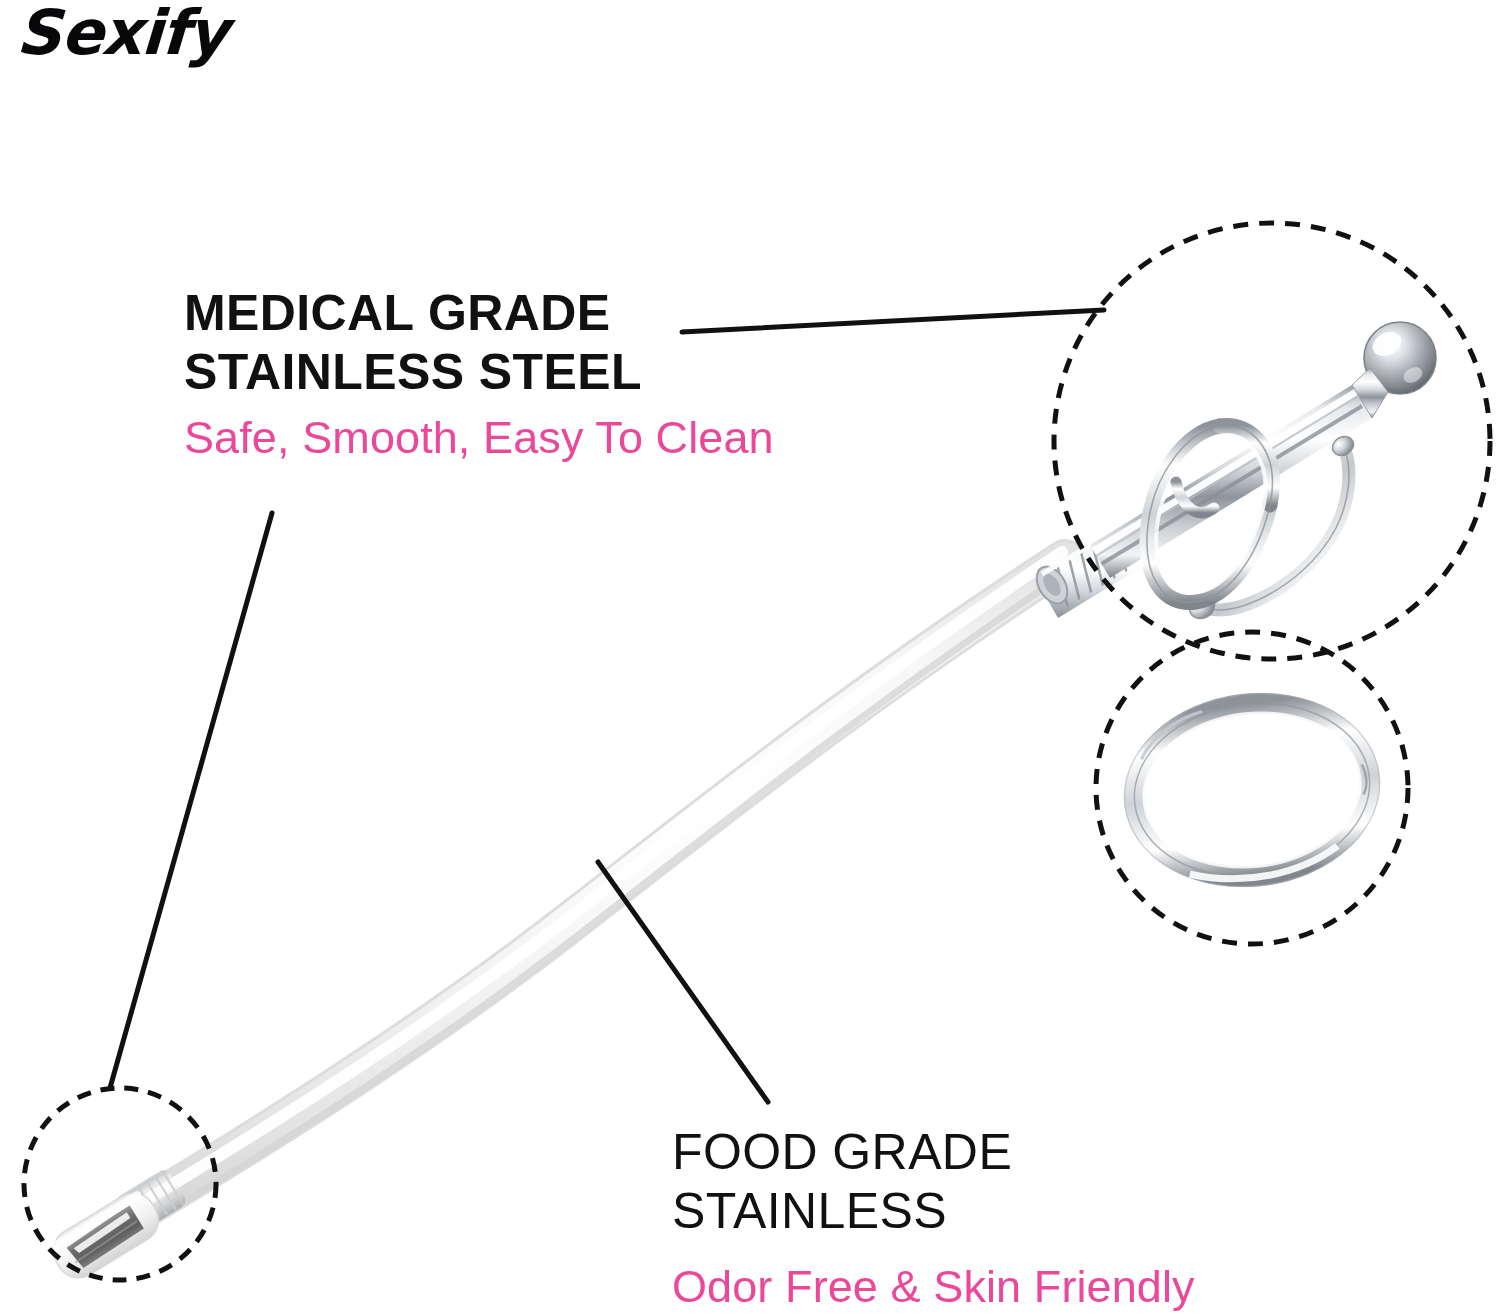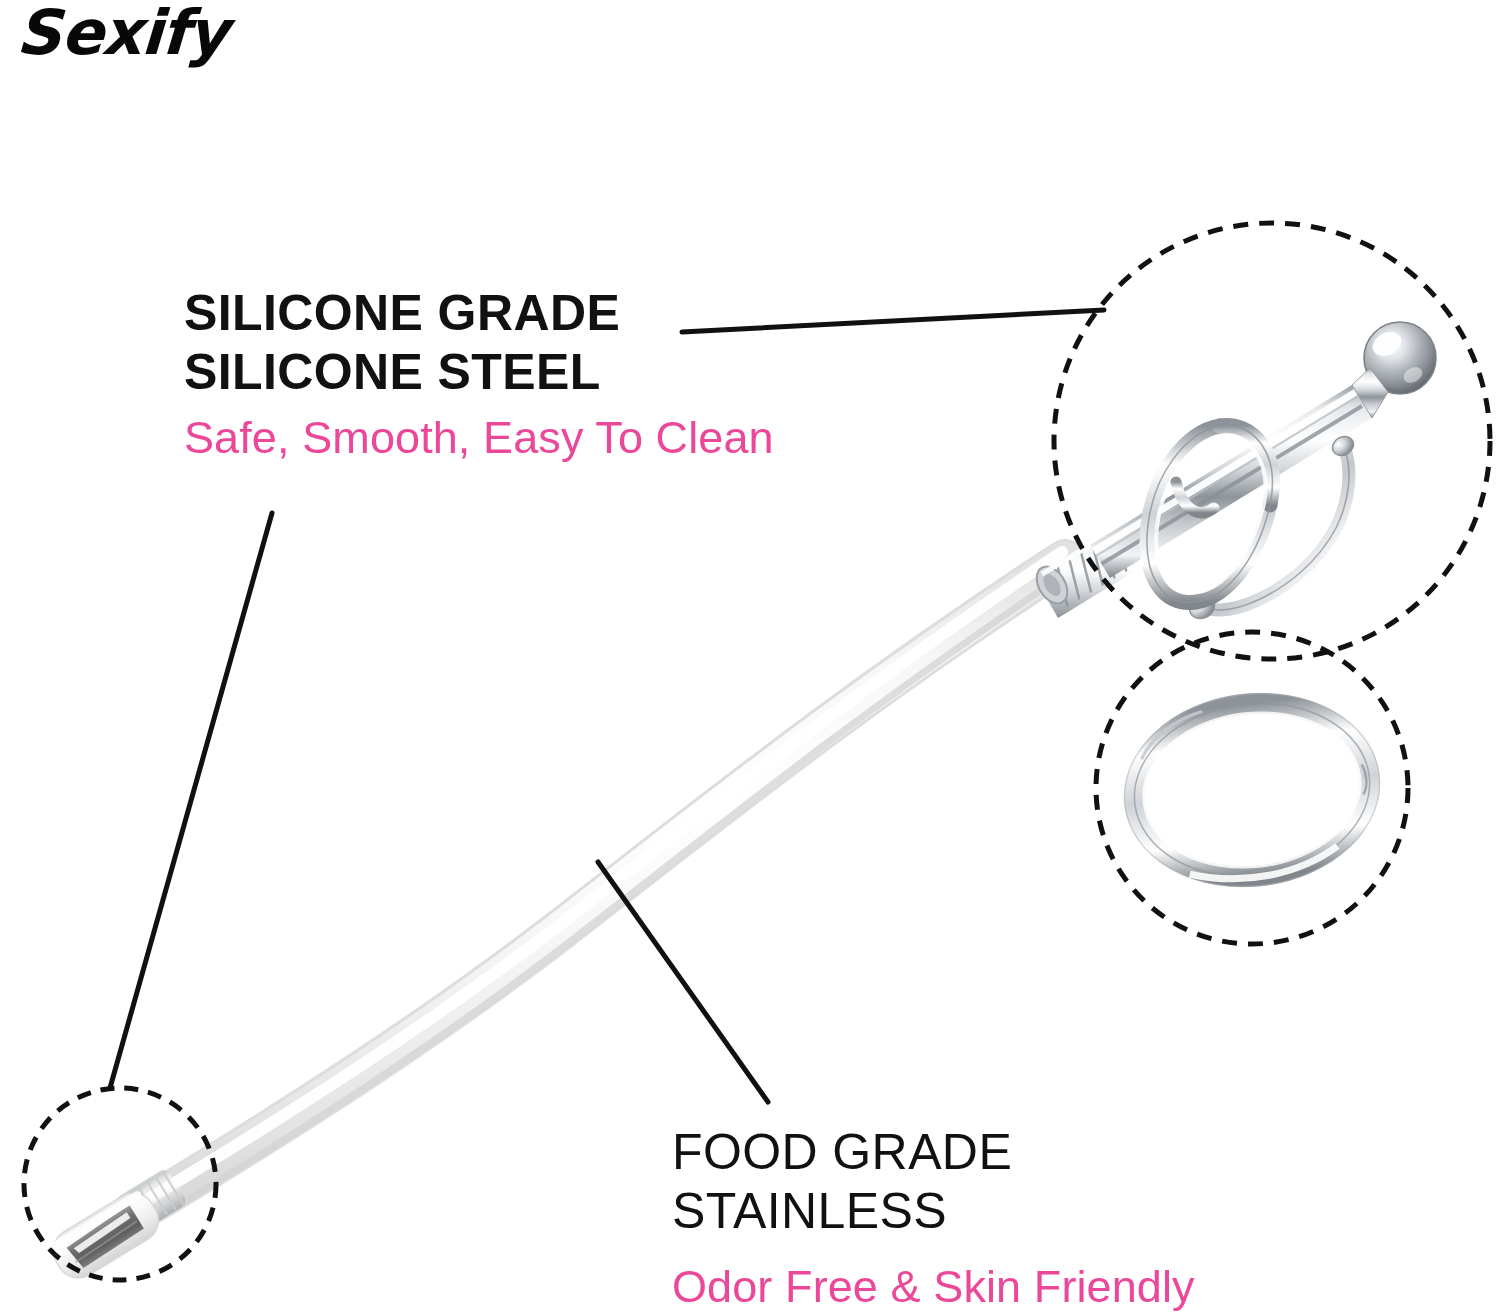--- a/index.html
+++ b/index.html
@@ -296,22 +296,22 @@
     <line x1="682" y1="332" x2="1104" y2="310" stroke="#111113" stroke-width="5" stroke-linecap="round"></line>
 
     <line x1="272" y1="513" x2="110" y2="1088" stroke="#111113" stroke-width="5" stroke-linecap="round"></line>
 
     <line x1="598" y1="862" x2="768" y2="1102" stroke="#111113" stroke-width="5" stroke-linecap="round"></line>
   </svg>
 
   <div class="brand">Sexify</div>
 
   <div class="callout" id="callout-steel">
-    <div class="headline bold">SILICONE GRADE</div>
-    <div class="headline bold">SILICONE STEEL</div>
+    <div class="headline bold">MEDICAL GRADE</div>
+    <div class="headline bold">STAINLESS STEEL</div>
     <div class="sub">Safe, Smooth, Easy To Clean</div>
   </div>
 
   <div class="callout" id="callout-silicone">
     <div class="headline semi">FOOD GRADE</div>
     <div class="headline semi">STAINLESS</div>
     <div class="sub">Odor Free &amp; Skin Friendly</div>
   </div>
 
 </div>

